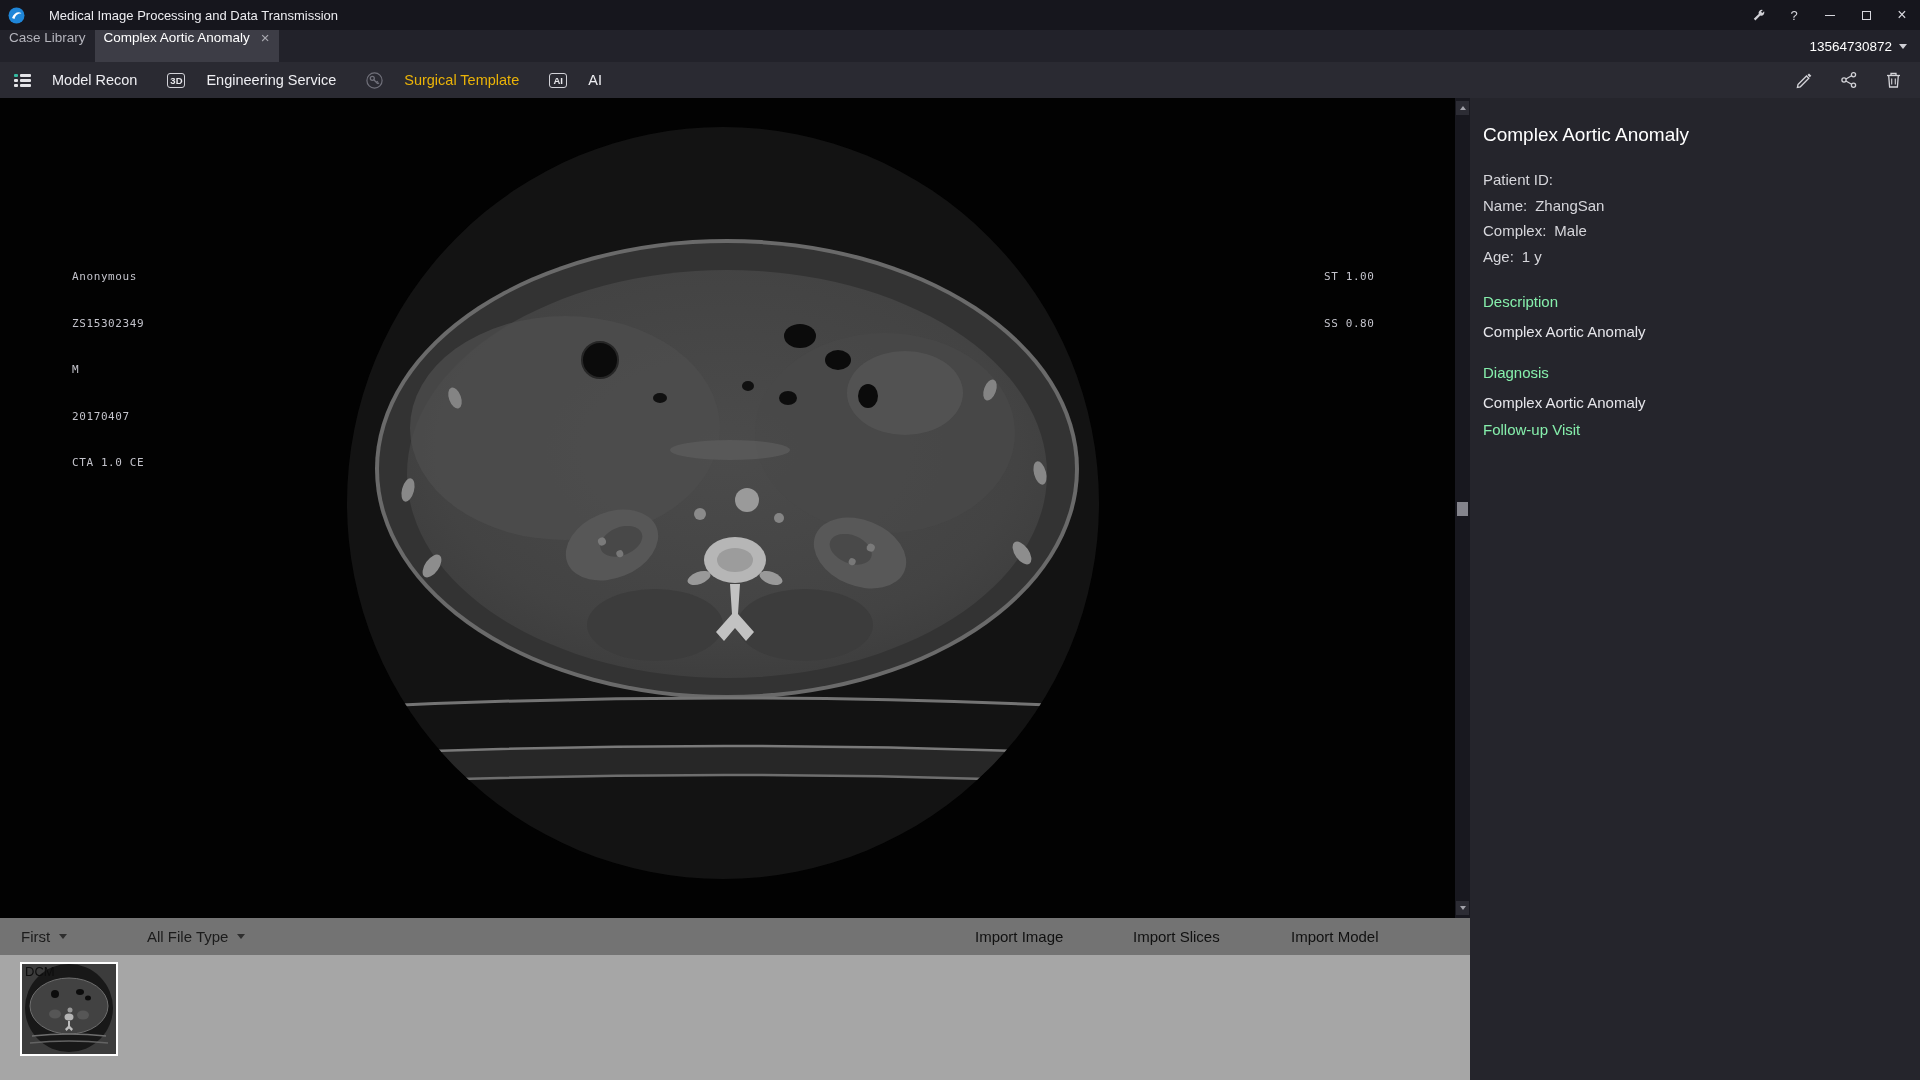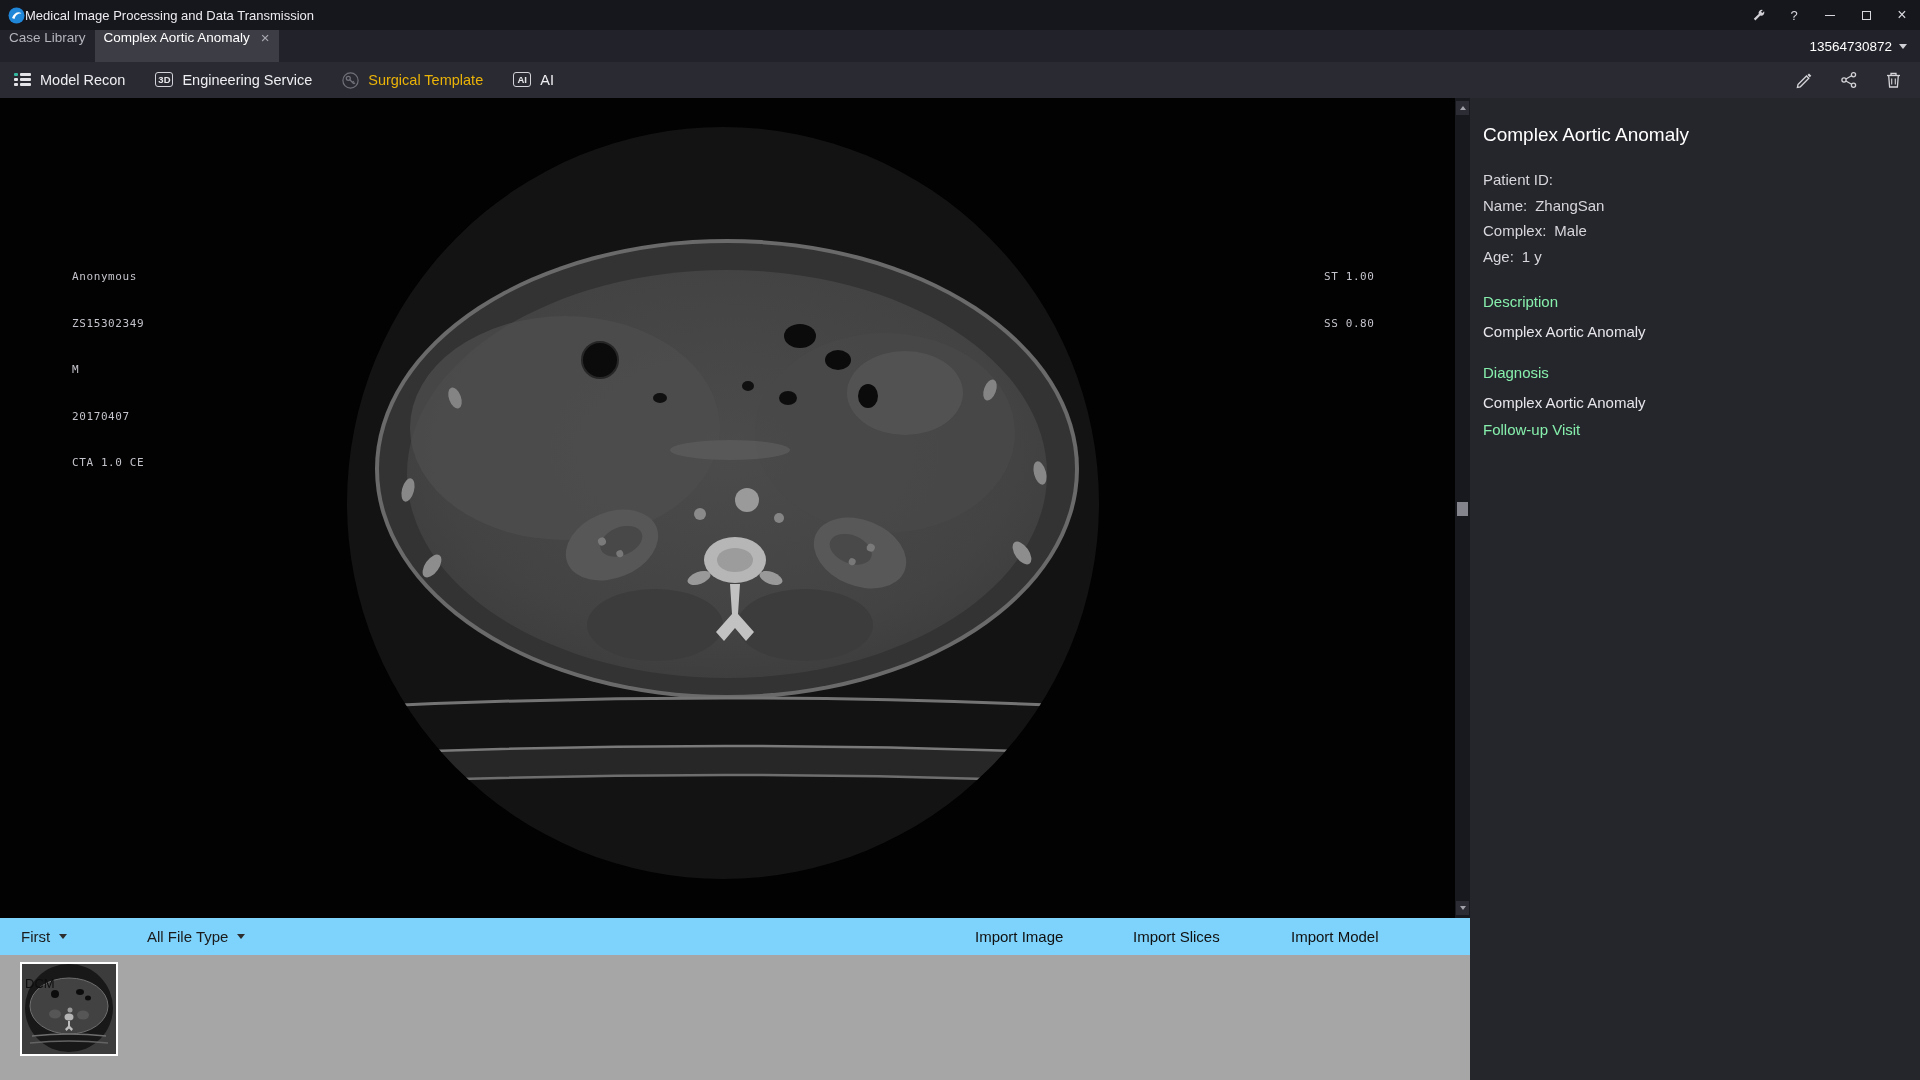--- a/index.html
+++ b/index.html
@@ -6,21 +6,21 @@
   html,body { margin:0; padding:0; }
   body {
     width:1920px; height:1080px; overflow:hidden; position:relative;
     background:#000; font-family:"Liberation Sans", sans-serif;
     -webkit-font-smoothing:antialiased;
   }
 
   
   .titlebar {
     position:absolute; top:0; left:0; width:1920px; height:30px;
-    background:#16161d; display:flex; align-items:center; padding-left:8px; gap:0;
+    background:#16161d; display:flex; align-items:center; padding-left:8px; gap:24px;
     color:#ececf0; font-size:13px;
   }
   .logo { width:17px; height:17px; flex:0 0 auto; }
   .tb-controls { margin-left:auto; display:flex; align-items:center; height:100%; }
   .tb-btn { width:36px; height:30px; display:flex; align-items:center; justify-content:center; color:#d6d6dc; cursor:default; }
   .glyph-min { width:10px; height:1px; background:currentColor; display:block; }
   .glyph-max { width:9px; height:9px; border:1px solid currentColor; display:block; }
   .glyph-close { font-size:16px; line-height:1; }
 
   
@@ -34,21 +34,21 @@
   .account { margin-left:auto; display:flex; align-items:center; gap:7px; padding-right:13px; color:#fff; font-size:13.5px; }
 
   .caret { width:0; height:0; border-left:4.5px solid transparent; border-right:4.5px solid transparent; border-top:5.5px solid #cfcfd5; display:inline-block; }
   .caret.dark { border-top-color:#2e2e2e; }
 
   
   .toolbar {
     position:absolute; top:62px; left:0; width:1920px; height:36px;
     background:#2a2a32; display:flex; align-items:center; padding-left:14px;
   }
-  .tool { display:flex; align-items:flex-start; gap:9px; margin-right:30px; color:#eeeef2; font-size:14.5px; }
+  .tool { display:flex; align-items:center; gap:21px; margin-right:30px; color:#eeeef2; font-size:14.5px; }
   .tool.disabled { color:#eab308; }
   .badge {
     width:18px; height:15px; border:1px solid #d2d2d8; border-radius:3px;
     font-size:9.5px; font-weight:bold; color:#e8e8ec;
     display:flex; align-items:center; justify-content:center; flex:0 0 auto;
   }
   .tool-actions { margin-left:auto; display:flex; align-items:center; gap:27px; padding-right:18px; }
   .action-icon { display:flex; }
 
   
@@ -73,33 +73,33 @@
     position:absolute; left:1470px; top:98px; width:450px; height:982px;
     background:#25252c; color:#dededc; padding:26px 18px 0 13px;
   }
   .panel-title { font-size:19px; font-weight:400; color:#fff; margin:0 0 21px 0; }
   .prow { display:flex; gap:8px; font-size:15px; line-height:25.5px; color:#d6d6db; }
   .plabel-muted { color:#86efac; font-size:15px; margin-top:24px; }
   .pvalue { color:#e5e5ea; font-size:15px; margin-top:13px; }
   .followup { margin-top:10px; }
 
   
-  .bottombar { position:absolute; top:918px; left:0; width:1470px; height:37px; background:#7dd3fc; }
+  .bottombar { position:absolute; top:918px; left:0; width:1470px; height:37px; background:#737373; }
   .dd { position:absolute; top:0; height:37px; display:flex; align-items:center; gap:9px; font-size:15px; color:#1b1b1b; }
   .dd.sort { left:21px; }
   .dd.filter { left:147px; }
   .import-btn { position:absolute; top:0; height:37px; display:flex; align-items:center; font-size:15px; color:#101010; }
   .imp-image  { left:975px; }
   .imp-slices { left:1133px; }
   .imp-model  { left:1291px; }
 
   
   .filmstrip { position:absolute; top:955px; left:0; width:1470px; height:125px; background:#a6a6a6; }
   .thumb { position:absolute; left:20px; top:7px; width:98px; height:94px; border:2px solid #ffffff; background:#2a2a2a; overflow:hidden; }
-  .thumb-label { position:absolute; left:3px; top:12px; font-size:13px; color:#0d0d0d; z-index:2; }
+  .thumb-label { position:absolute; left:3px; top:0px; font-size:13px; color:#0d0d0d; z-index:2; }
 </style>
 </head>
 <body>
 
 <header class="titlebar">
   <svg class="logo" viewBox="0 0 17 17">
     <circle cx="8.5" cy="8.5" r="8" fill="#1f86d8"></circle>
     <path d="M4 11 C6 5.5, 11 4, 13.5 6.5 C11 6, 7.5 7.5, 6.5 12 Z" fill="#ffffff"></path>
   </svg>
   <span>Medical Image Processing and Data Transmission</span>

